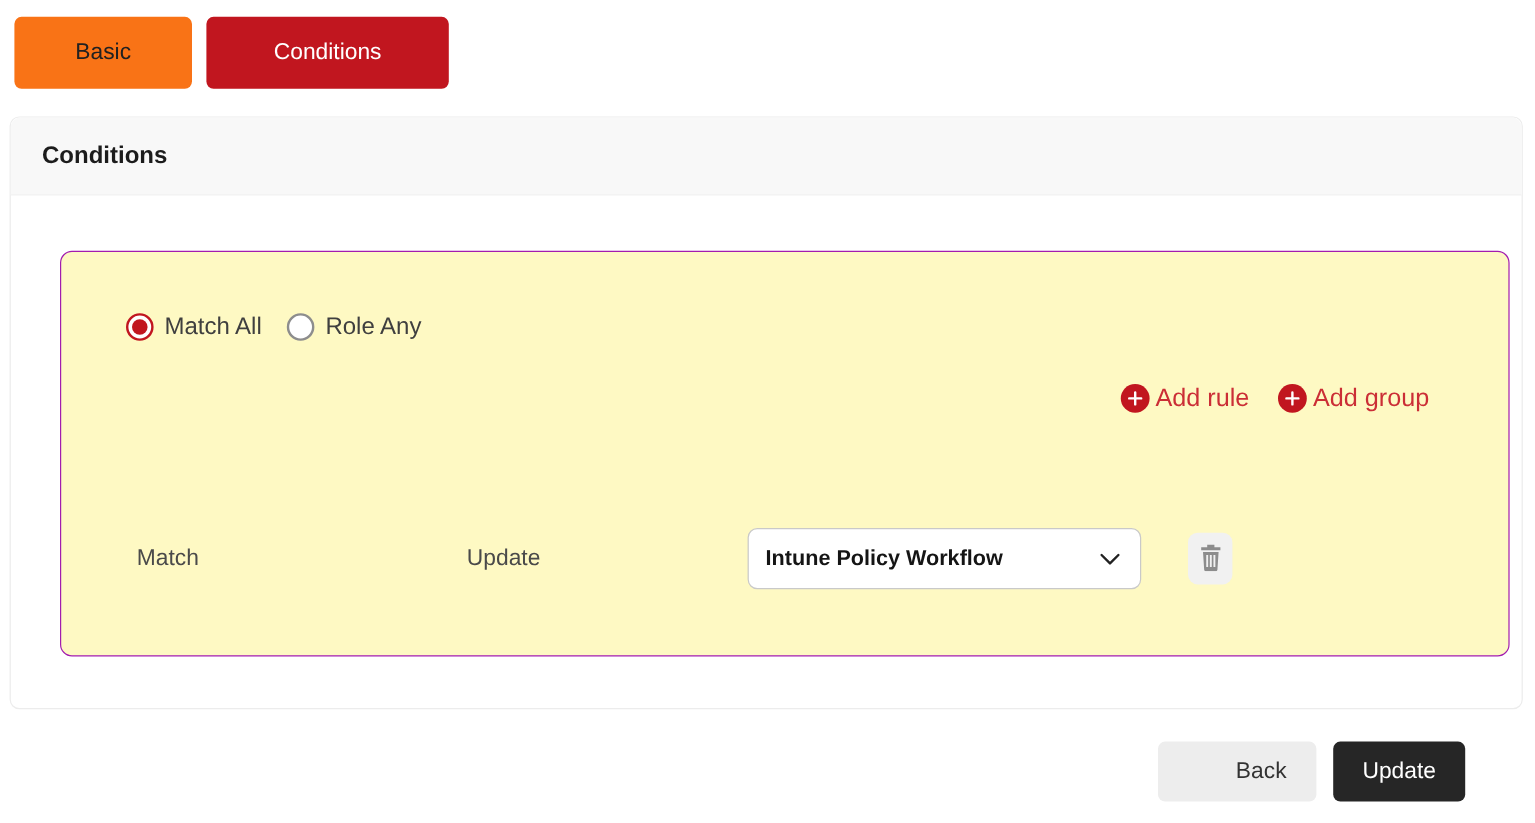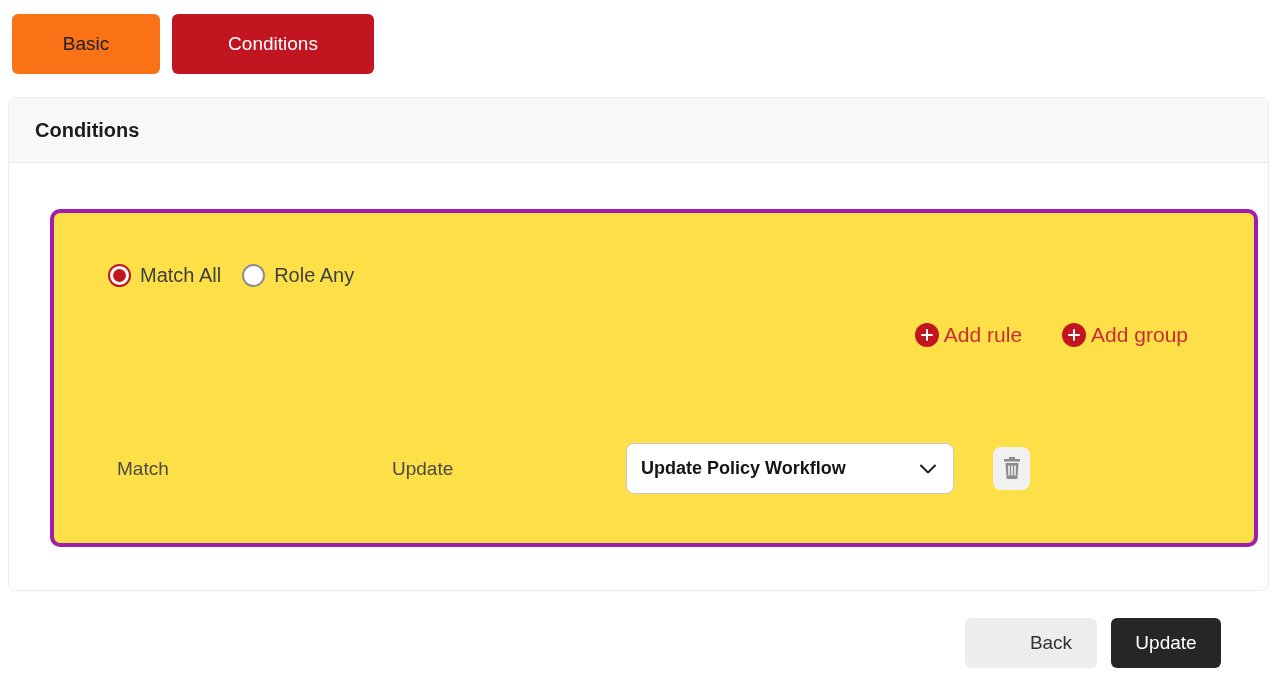--- a/index.html
+++ b/index.html
@@ -16,33 +16,33 @@
   .tab-settings{width:177px;}
   .tab.active{background:#c1161f;color:#ffffff;}
   
   .panel{position:absolute;left:8px;top:97px;width:1261px;height:494px;
     border:1px solid #ececec;border-radius:8px;background:#ffffff;box-sizing:border-box;}
   .panel-header{height:64px;background:#f8f8f8;border-bottom:1px solid #e7e7e7;
     border-radius:8px 8px 0 0;display:flex;align-items:center;padding-left:26px;
     font-size:20px;font-weight:bold;color:#1c1c1c;}
   
   .card{position:absolute;left:41px;top:111px;width:1208px;height:338px;
-    border:4px solid #a21caf;border-radius:10px;box-sizing:border-box;background:#fde047;}
+    border:1px solid #a21caf;border-radius:10px;box-sizing:border-box;background:#fef9c3;}
   
   .match-row{position:absolute;left:54px;top:51px;display:flex;align-items:center;
     gap:9px;font-size:20px;color:#3f3f3f;}
   .radio{width:23px;height:23px;border-radius:50%;box-sizing:border-box;
     border:2px solid #8d8d8d;background:#fff;flex:0 0 auto;cursor:pointer;}
   .radio.checked{border-color:#c1161f;position:relative;}
   .radio.checked::after{content:"";position:absolute;left:3px;top:3px;right:3px;bottom:3px;
     background:#c1161f;border-radius:50%;}
   .match-label{margin-right:12px;}
   
   .add-row{position:absolute;top:110px;left:0;right:66px;display:flex;
-    justify-content:flex-end;gap:40px;}
+    justify-content:flex-end;gap:24px;}
   .add-link{display:flex;align-items:center;gap:5px;color:#cb2e36;font-size:21px;cursor:pointer;}
   .plus-circle{width:24px;height:24px;border-radius:50%;background:#c1161f;color:#ffffff;
     display:flex;align-items:center;justify-content:center;flex:0 0 auto;}
   .plus-circle svg{display:block;}
   
   .rule-text{position:absolute;font-size:19px;color:#4a4a4a;top:245px;}
   .rule-field{left:63px;}
   .rule-op{left:338px;}
   .select{position:absolute;left:572px;top:230px;width:328px;height:51px;
     border:1px solid #c9c9c9;border-radius:8px;display:flex;align-items:center;
@@ -95,21 +95,21 @@
           </svg>
         </span>
         <span>Add group</span>
       </div>
     </div>
 
     <div class="rule-text rule-field">Match</div>
     <div class="rule-text rule-op">Update</div>
 
     <div class="select">
-      <span>Update Policy Workflow</span>
+      <span>Intune Policy Workflow</span>
       <span class="chev">
         <svg width="18" height="12" viewBox="0 0 18 12">
           <path d="M2 2.5 L9 9.5 L16 2.5" fill="none" stroke="#222222" stroke-width="2" stroke-linecap="round" stroke-linejoin="round"></path>
         </svg>
       </span>
     </div>
 
     <button class="trash-btn">
       <span>
         <svg width="20" height="23" viewBox="0 0 20 23">

